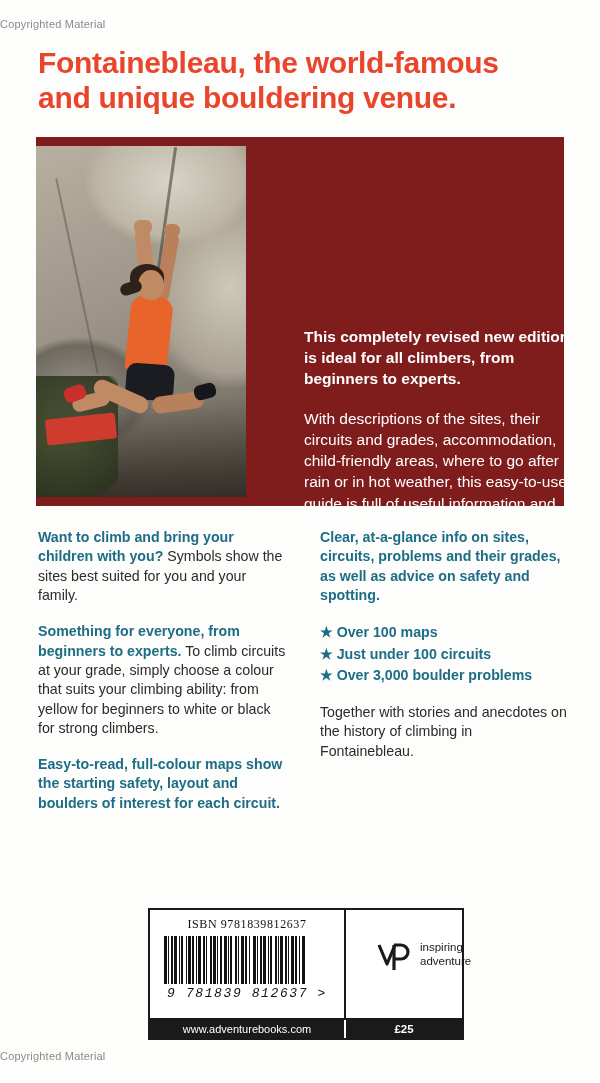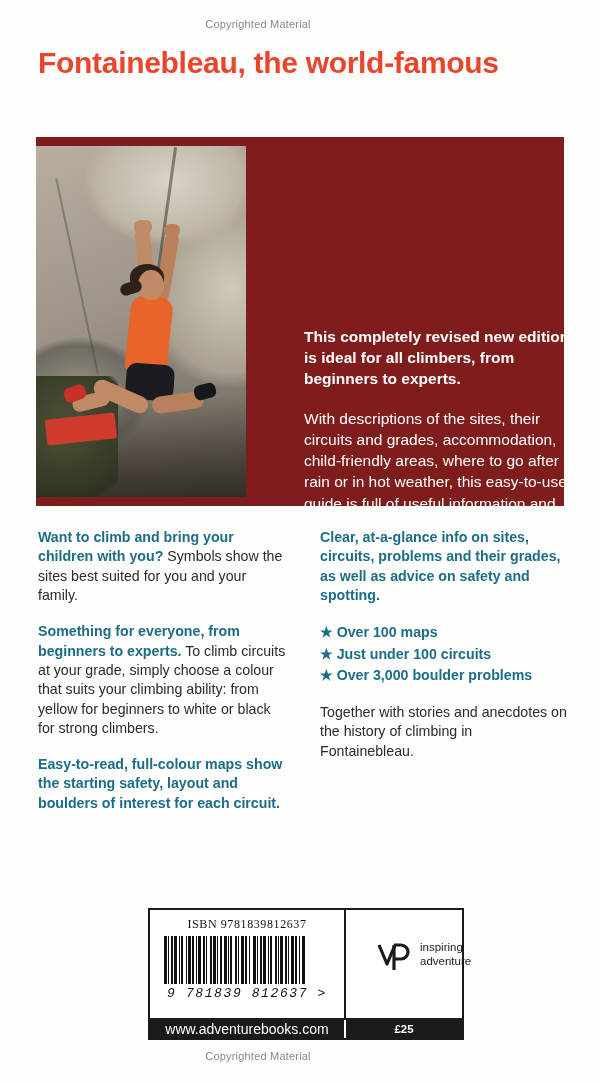--- a/index.html
+++ b/index.html
@@ -14,21 +14,21 @@
     overflow: hidden;
   }
   .page {
     position: relative;
     width: 600px; height: 1083px;
     background: #fdfdfc;
   }
   .copyright-top, .copyright-bottom {
     position: absolute;
     left: 0; width: 516px;
-    text-align: center;
+    text-align: left;
     font-size: 11px;
     color: #8a8a8a;
     letter-spacing: 0.2px;
   }
   .copyright-top { top: 18px; }
   .copyright-bottom { top: 1050px; }
 
   .headline {
     position: absolute;
     left: 38px; top: 45px;
@@ -242,35 +242,36 @@
   .isbn-footer {
     position: absolute;
     left: 148px; top: 1020px;
     width: 316px; height: 20px;
     border: 2px solid #1a1a1a;
     border-top: none;
     background: #1a1a1a;
     display: flex;
   }
   .isbn-url, .isbn-price {
-    color: #fff; font-size: 14px;
+    color: #fff; font-size: 11px;
     display: flex; align-items: center; justify-content: center;
   }
   .isbn-url { width: 196px; border-right: 2px solid #fff; }
   .isbn-price { flex: 1; font-weight: 700; font-size: 11.5px; }
 </style>
 </head>
 <body>
 
 <div class="page">
 
   <div class="copyright-top">Copyrighted Material</div>
 
   <div class="headline">
     <span>Fontainebleau, the world-famous</span>
+    <span class="line2">and unique bouldering venue.</span>
   </div>
 
   <div class="red-panel">
     <div class="red-text">
       <p class="red-lead">This completely revised new edition is ideal for all climbers, from beginners to experts.</p>
       <p class="red-body">With descriptions of the sites, their circuits and grades, accommodation, child-friendly areas, where to go after rain or in hot weather, this easy-to-use guide is full of useful information and practical advice.</p>
     </div>
   </div>
 
   <div class="photo">

